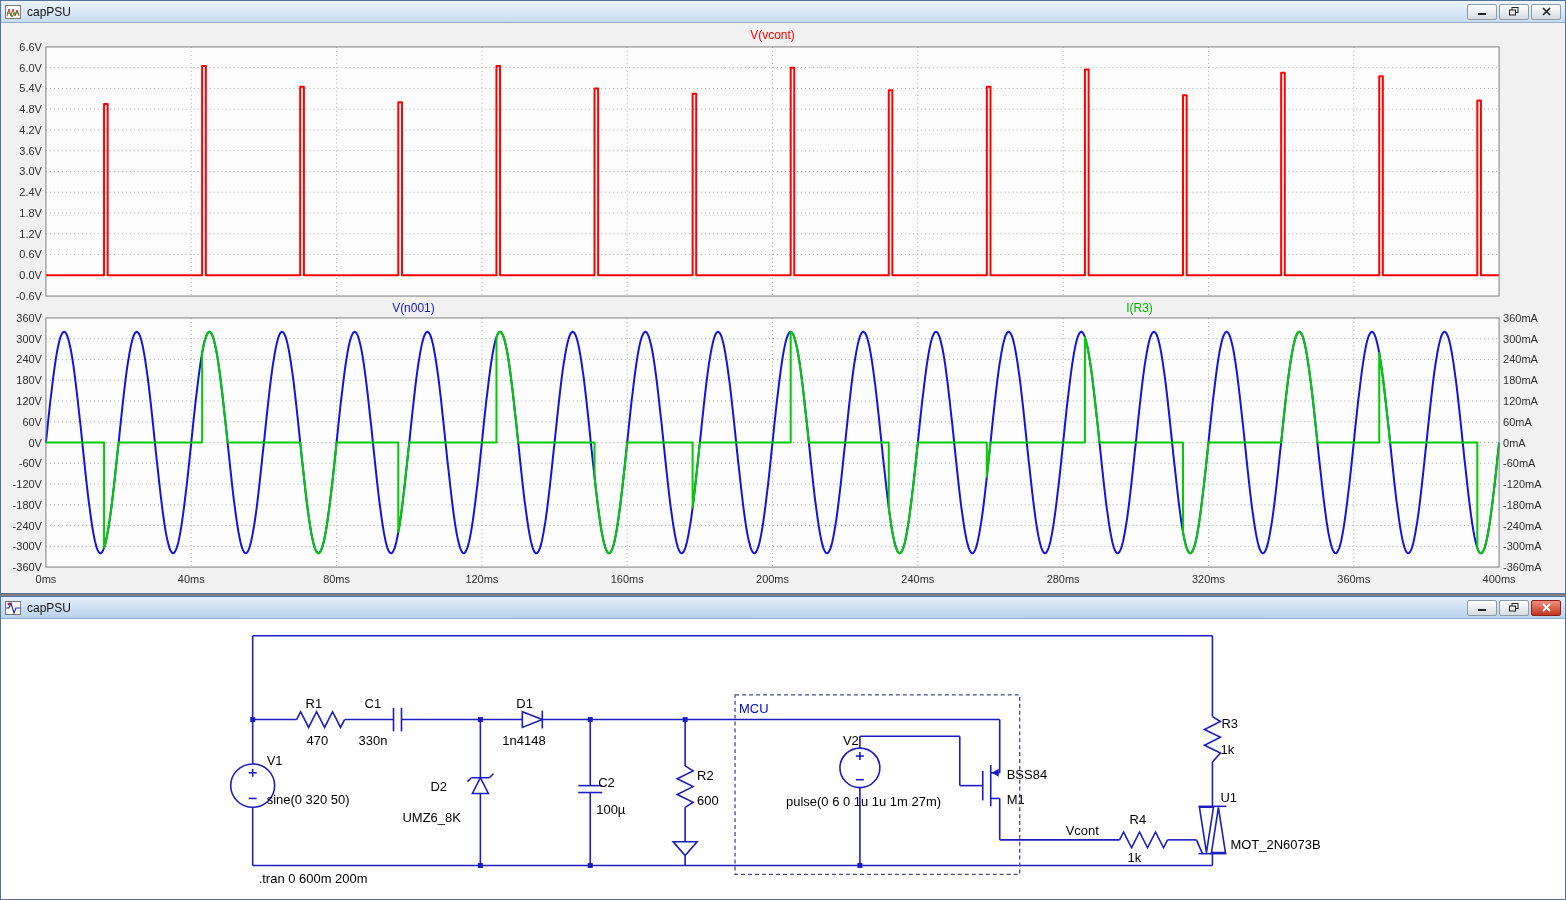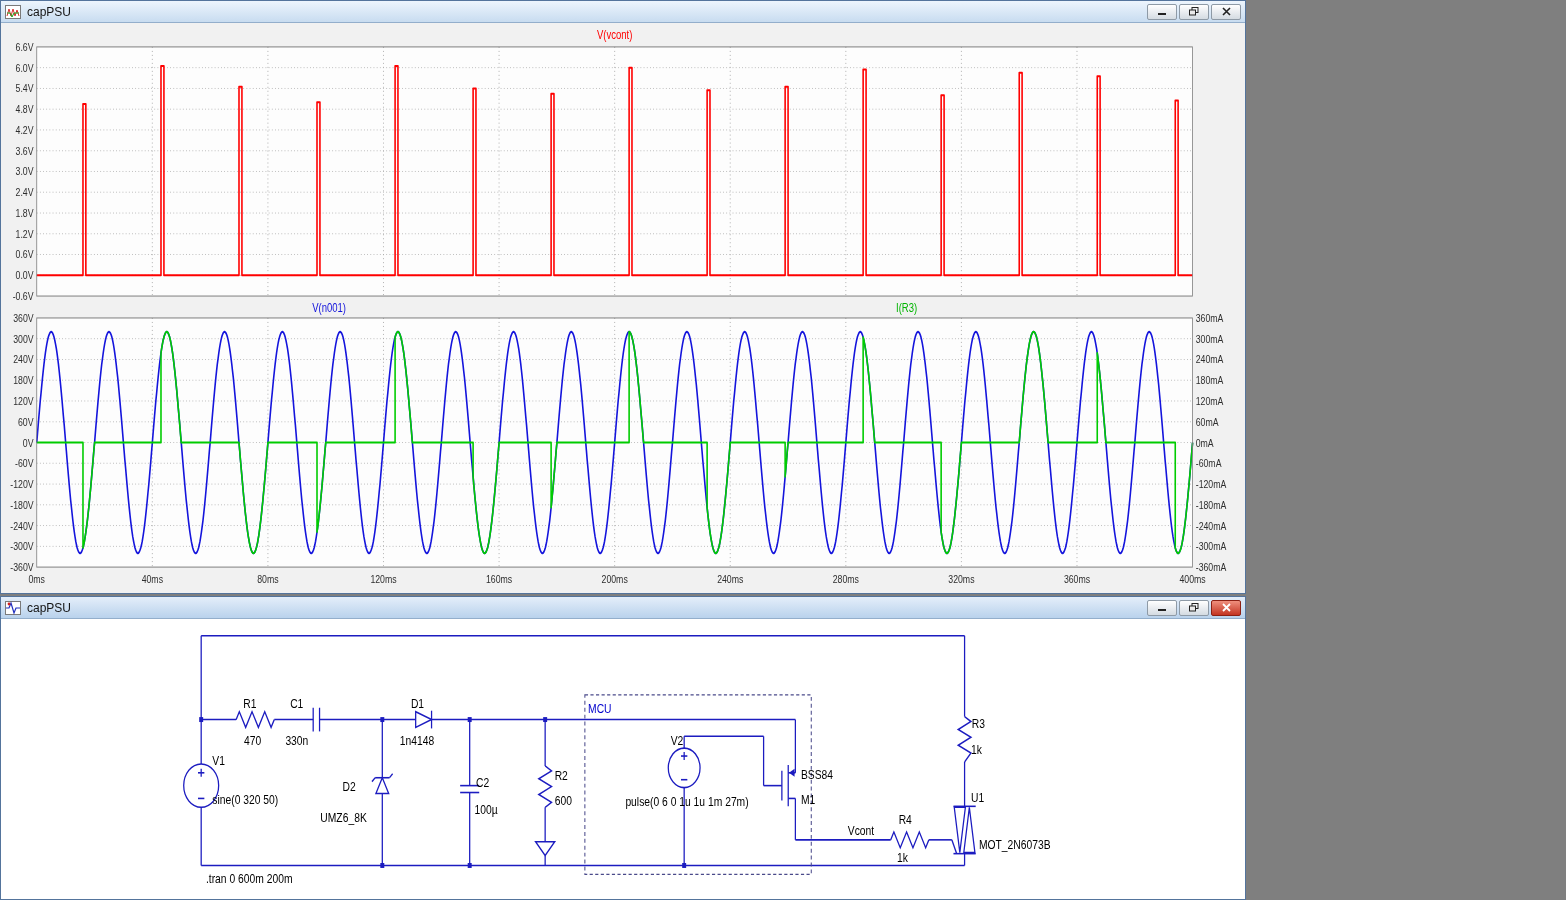--- a/index.html
+++ b/index.html
@@ -1,18 +1,18 @@
 <!DOCTYPE html>
 <html><head>
 <meta charset="utf-8">
 <style>
   *{box-sizing:border-box;margin:0;padding:0}
   html,body{width:1566px;height:900px;background:#7f7f7f;overflow:hidden;position:relative;
     font-family:"Liberation Sans",sans-serif;}
-  .window{position:absolute;left:0;width:1246px;background:#84cc16;border:1px solid #54749c;
+  .window{position:absolute;left:0;width:1566px;background:#84cc16;border:1px solid #54749c;
     display:flex;flex-direction:column;}
   #plot-window{top:0;height:594px;}
   #schem-window{top:596px;height:304px;}
   .titlebar{height:22px;flex:0 0 22px;display:flex;align-items:center;gap:4px;padding:0 4px;
     background:linear-gradient(#edf5fd,#c8dcf0);border-bottom:1px solid #93aecb;}
   .titlebar.active{background:linear-gradient(#e4eefa,#b9d2ec);}
   .app-icon{width:16px;height:14px;display:inline-flex;}
   .title-text{font-size:12px;color:#151515;padding-left:2px;}
   .win-buttons{margin-left:auto;display:flex;gap:2px;}
   .win-btn{width:30px;height:16px;border:1px solid #8e9aa6;border-radius:2px;

